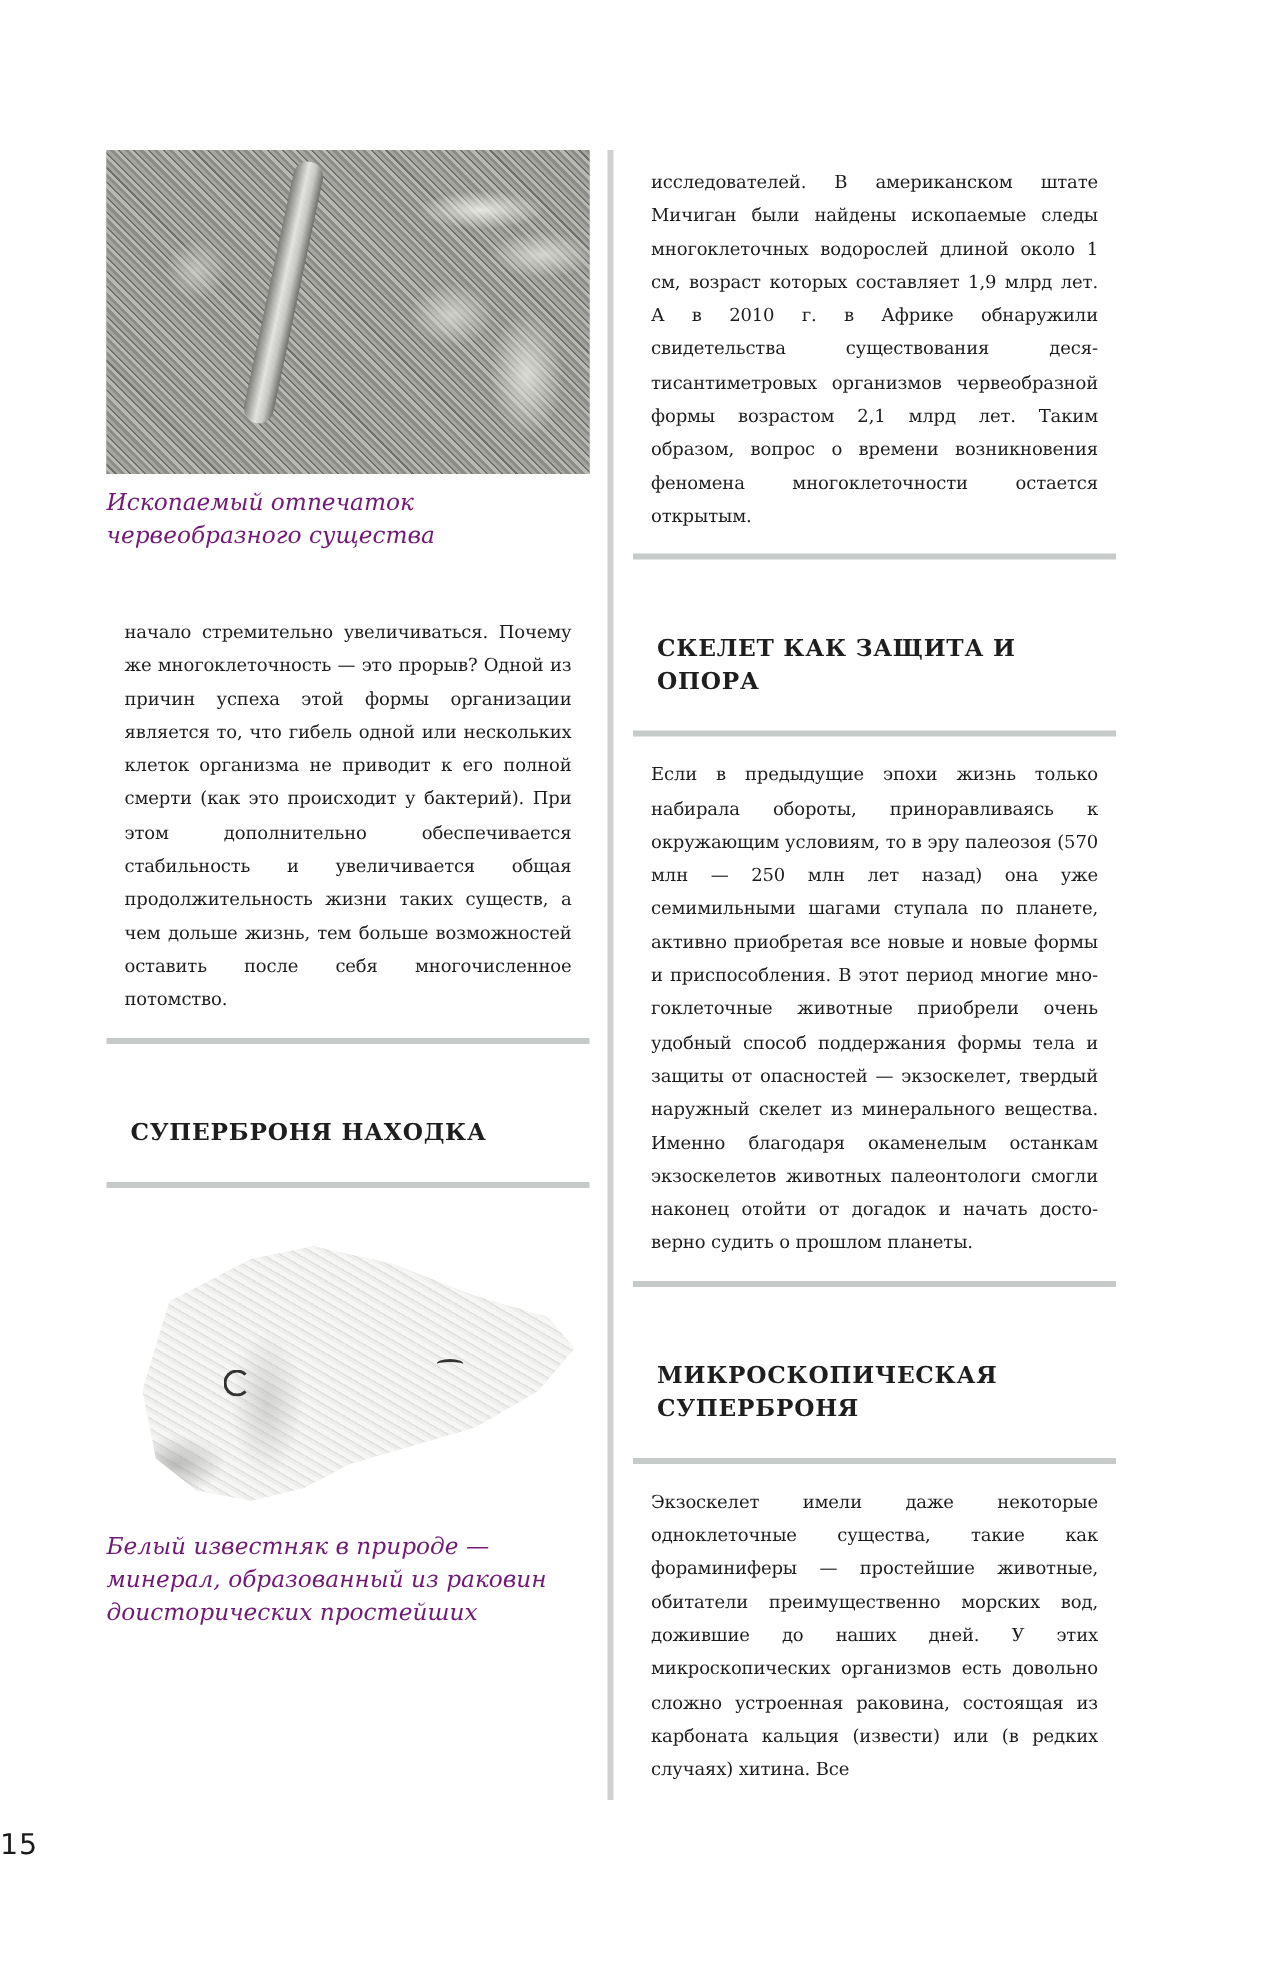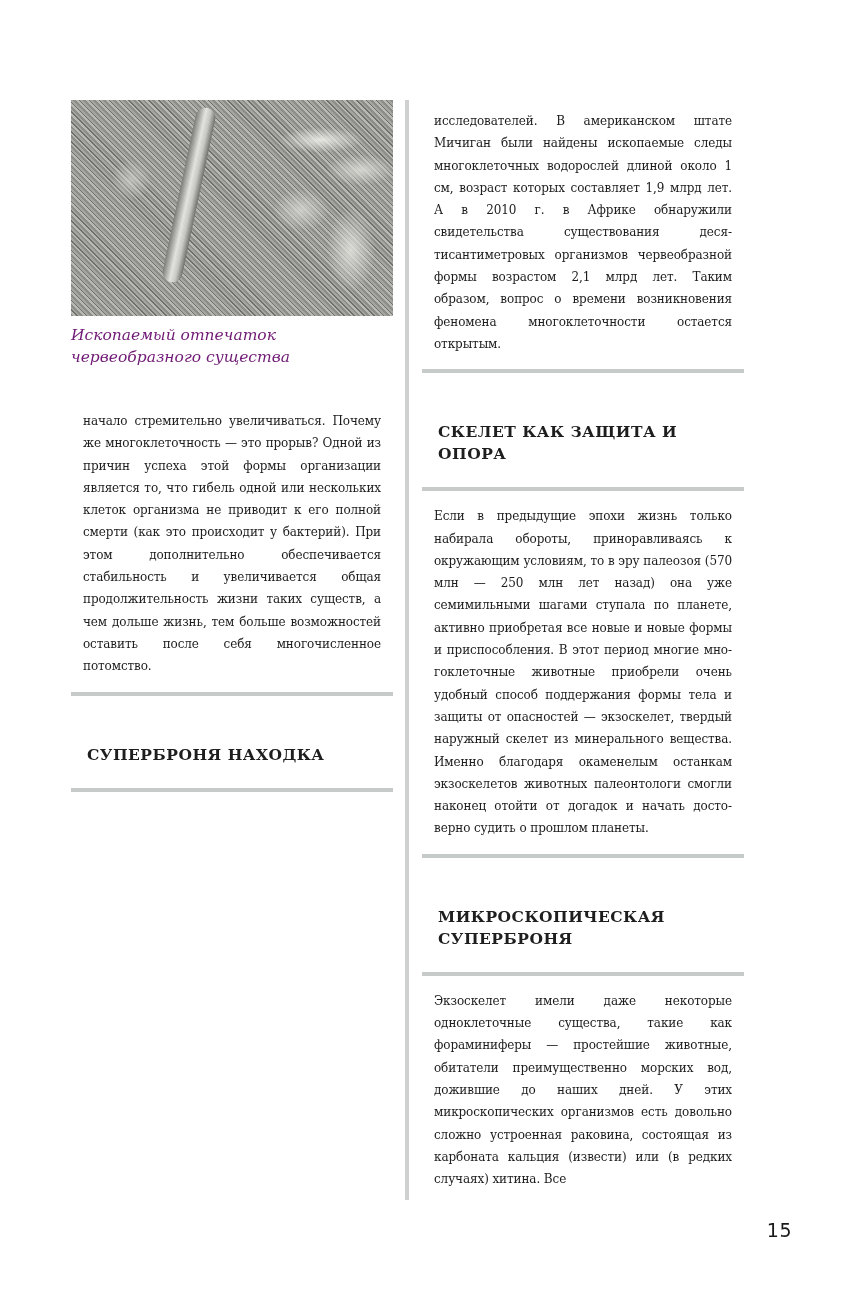--- a/index.html
+++ b/index.html
@@ -127,21 +127,21 @@
       left: 220px; top: 88px;
       width: 18px; height: 5px;
       border-top: 2px solid #333;
       border-radius: 50% 50% 0 0;
     }
     .page-number {
       position: absolute;
       left: 0;
       width: 792px;
       top: 1219px;
-      text-align: right;
+      text-align: left;
       font-family: "DejaVu Sans", "Liberation Sans", sans-serif;
       font-size: 19px;
       color: #1a1a1a;
       letter-spacing: 0.5px;
     }
     b { font-weight: normal; }
   </style>
 </head>
 <body>
 
@@ -159,20 +159,28 @@
     </figure>
 
     <p class="body-text" style="margin-top:42px">начало стремительно увеличиваться. Почему же многоклеточность — это прорыв? Одной из причин успеха этой формы организации является то, что гибель одной или нескольких клеток организма не приводит к его полной смерти (как это происходит у бактерий). При этом дополнительно обеспечивается стабильность и уве­личивается общая продолжитель­ность жизни таких существ, а чем дольше жизнь, тем больше возмож­ностей оставить после себя многочи­сленное потомство.</p>
 
     <div class="rule" style="margin-top:14px"></div>
 
     <h2 class="section-head" style="margin-top:48px">СУПЕРБРОНЯ НАХОДКА</h2>
     <div class="rule"></div>
 
 
+    <figure style="margin:0; margin-top:26px">
+      <div class="photo-rock">
+        <div class="rock-shape"></div>
+        <div class="spiral"></div>
+        <div class="mark"></div>
+      </div>
+      <figcaption class="caption" style="margin-top:2px">Белый известняк в природе — минерал, образованный из раковин доисторичес­ких простейших</figcaption>
+    </figure>
   </div>
 
   <div class="col col-right">
 
     <p class="body-text">исследователей. В американском штате Мичиган были найдены иско­паемые следы многоклеточных водорослей длиной около 1 см, воз­раст которых составляет 1,9 млрд лет. А в 2010 г. в Африке обнаружили свидетельства существования деся­тисантиметровых организмов черве­образной формы возрастом 2,1 млрд лет. Таким образом, вопрос о вре­мени возникновения феномена мно­гоклеточности остается открытым.</p>
 
     <div class="rule" style="margin-top:14px"></div>
 
     <h2 class="section-head" style="margin-top:48px">СКЕЛЕТ КАК ЗАЩИТА И ОПОРА</h2>
     <div class="rule"></div>

